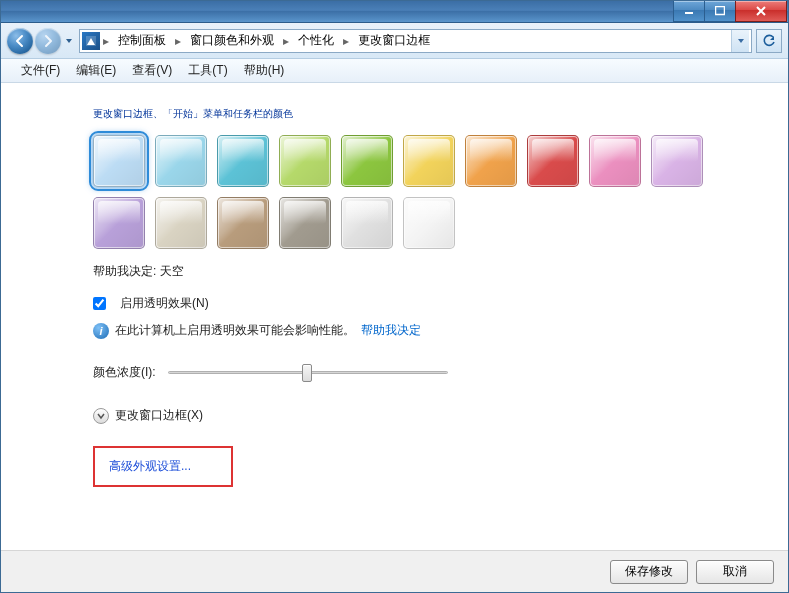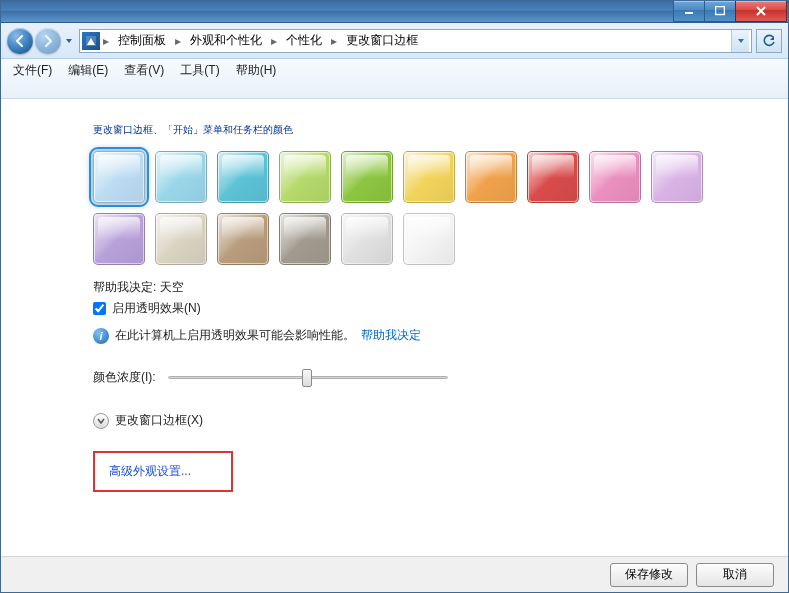--- a/index.html
+++ b/index.html
@@ -70,22 +70,22 @@
     width: 224px; height: 24px; border: 1px solid #8ba9c5; background: #fff;
     display: flex; align-items: center; padding: 0 4px; color: #777;
   }
   .searchbox input {
     border: none; outline: none; flex: 1; font-size: 12px; font-style: italic; color: #777; background: transparent;
   }
   .searchbox .mag { width: 16px; height: 16px; }
 
   
   .menubar {
-    height: 40px; background: linear-gradient(to bottom,#f7fbff 0%, #e7f0f9 100%);
-    border-bottom: 1px solid #c9d8e6; display: flex; align-items: flex-start; padding: 0 4px;
+    height: 24px; background: linear-gradient(to bottom,#f7fbff 0%, #e7f0f9 100%);
+    border-bottom: 1px solid #c9d8e6; display: flex; align-items: flex-end; padding: 0 12px;
   }
   .menuitem { padding: 3px 8px; cursor: pointer; color: #222; }
 
   
   .content {
     flex: 1; overflow: auto; padding: 20px 20px 10px 92px; position: relative; color: #222;
   }
   .heading { color: #003399; font-size: 10px; margin: 4px 0 14px 0; }
   .swatches { display: flex; flex-wrap: wrap; gap: 10px; width: 620px; }
   .swatch {
@@ -104,21 +104,21 @@
     border-radius:4px;
     background:linear-gradient(to bottom, rgba(255,255,255,0.75), rgba(255,255,255,0));
     pointer-events:none;
   }
   .swatch.selected {
     outline: 2px solid #2e8bd8; outline-offset: 2px;
     box-shadow: 0 0 6px 2px rgba(46,139,216,0.6), inset 0 0 0 1px rgba(255,255,255,0.7);
   }
   .curcolor { margin-top: 14px; }
   .curcolor .lbl { }
-  .transparency-row { margin-top: 4px; display: flex; align-items: center; gap: 6px; }
+  .transparency-row { margin-top: 15px; display: flex; align-items: center; gap: 14px; }
   input[type=checkbox]{ width:13px;height:13px; margin:0; }
   .info-row { margin-top: 10px; display: flex; align-items: center; gap: 6px; }
   .info-icon {
     width:16px;height:16px;border-radius:50%;
     background:radial-gradient(circle at 35% 30%, #7fc1f7, #1b6bb5);
     color:#fff;font-weight:bold;font-size:11px;display:flex;align-items:center;justify-content:center;
     font-style: italic;
   }
   a.link { color: #0066cc; text-decoration: none; cursor: pointer; }
   .slider-row { margin-top: 22px; display: flex; align-items: center; }
@@ -140,21 +140,21 @@
     width:16px;height:16px;border-radius:50%;background:linear-gradient(to bottom,#fefefe,#dcdcdc);
     border:1px solid #9a9a9a;display:flex;align-items:center;justify-content:center;
   }
   .advanced-highlight {
     margin-top: 22px; border: 2px solid #d33; padding: 10px 14px; width: 140px;
   }
   .advanced-highlight a { color:#1d4ed8; }
 
   
   .footer {
-    height: 36px; background: #f0f0f0; border-top: 1px solid #d6d6d6;
+    height: 42px; background: #f0f0f0; border-top: 1px solid #d6d6d6;
     display:flex; align-items:center; justify-content:flex-end; gap:8px; padding: 0 14px;
   }
   .btn {
     min-width: 78px; height: 24px; padding: 0 14px;
     background: linear-gradient(to bottom,#fdfdfd,#e5e5e5);
     border: 1px solid #8a8a8a; border-radius: 3px; cursor: pointer;
     font-size:12px; display:flex;align-items:center;justify-content:center;
     box-shadow: inset 0 1px 0 #fff;
   }
 </style>
@@ -203,21 +203,21 @@
     <div class="addressbar">
       <div class="addr-icon">
         <svg width="12" height="12">
             <rect x="1" y="1" width="10" height="10" fill="#fff" opacity="0.2"></rect>
             <path d="M2 10 L6 3 L10 10 Z" fill="#fff"></path>
           </svg>
       </div>
       <span class="crumb-sep">▸</span>
       <span class="crumb">控制面板</span>
       <span class="crumb-sep">▸</span>
-      <span class="crumb">外观和个性化</span>
+      <span class="crumb">窗口颜色和外观</span>
       <span class="crumb-sep">▸</span>
       <span class="crumb">个性化</span>
       <span class="crumb-sep">▸</span>
       <span class="crumb">更改窗口边框</span>
       <div style="flex:1"></div>
       <div class="addr-drop">
         <svg width="8" height="8">
             <path d="M1 2 L4 6 L7 2 Z" fill="#3a6da4"></path>
           </svg>
       </div>

